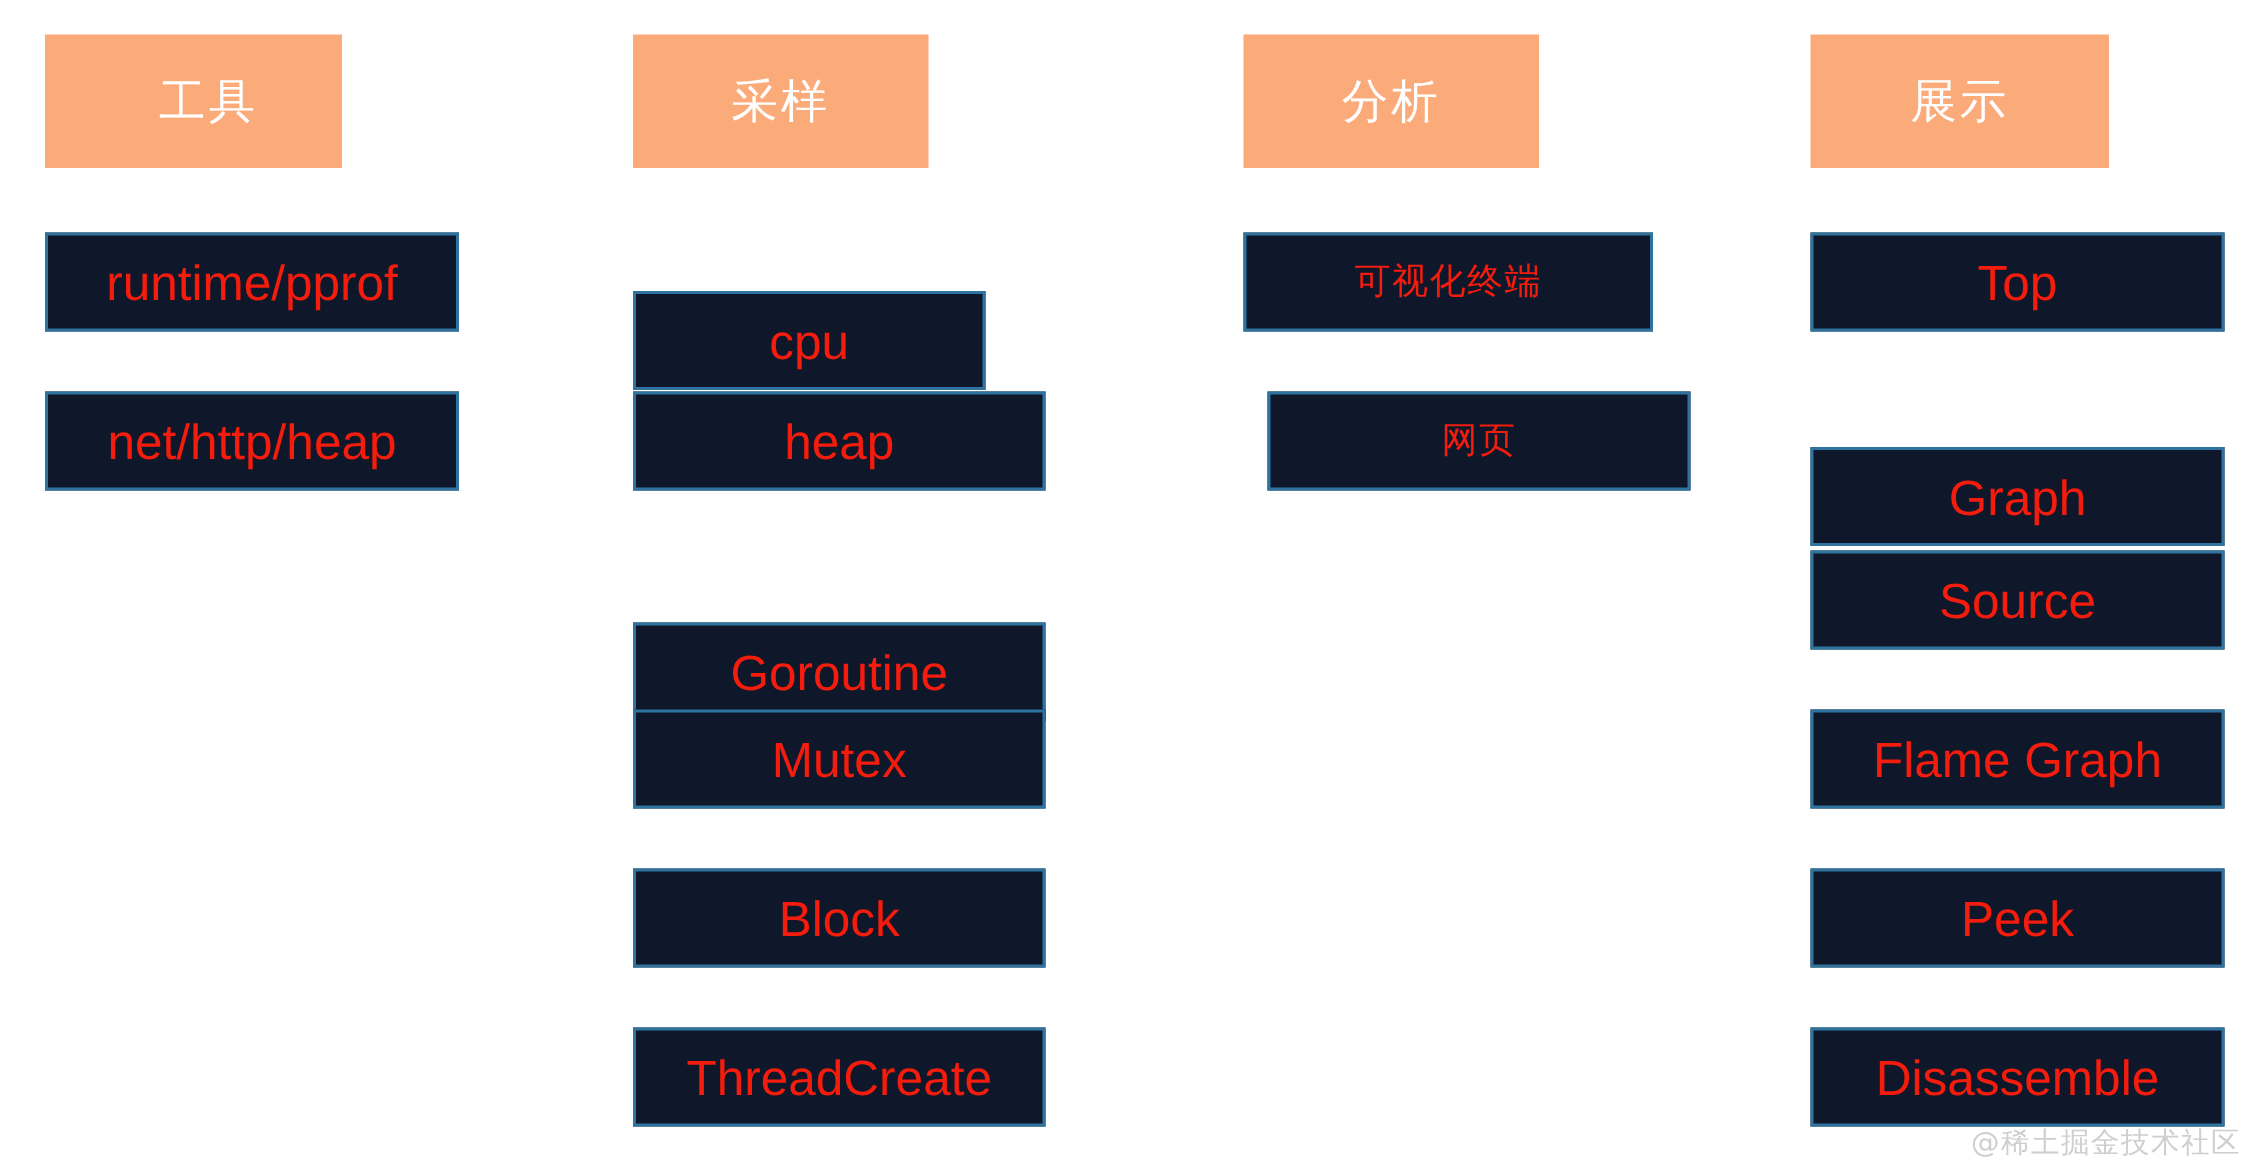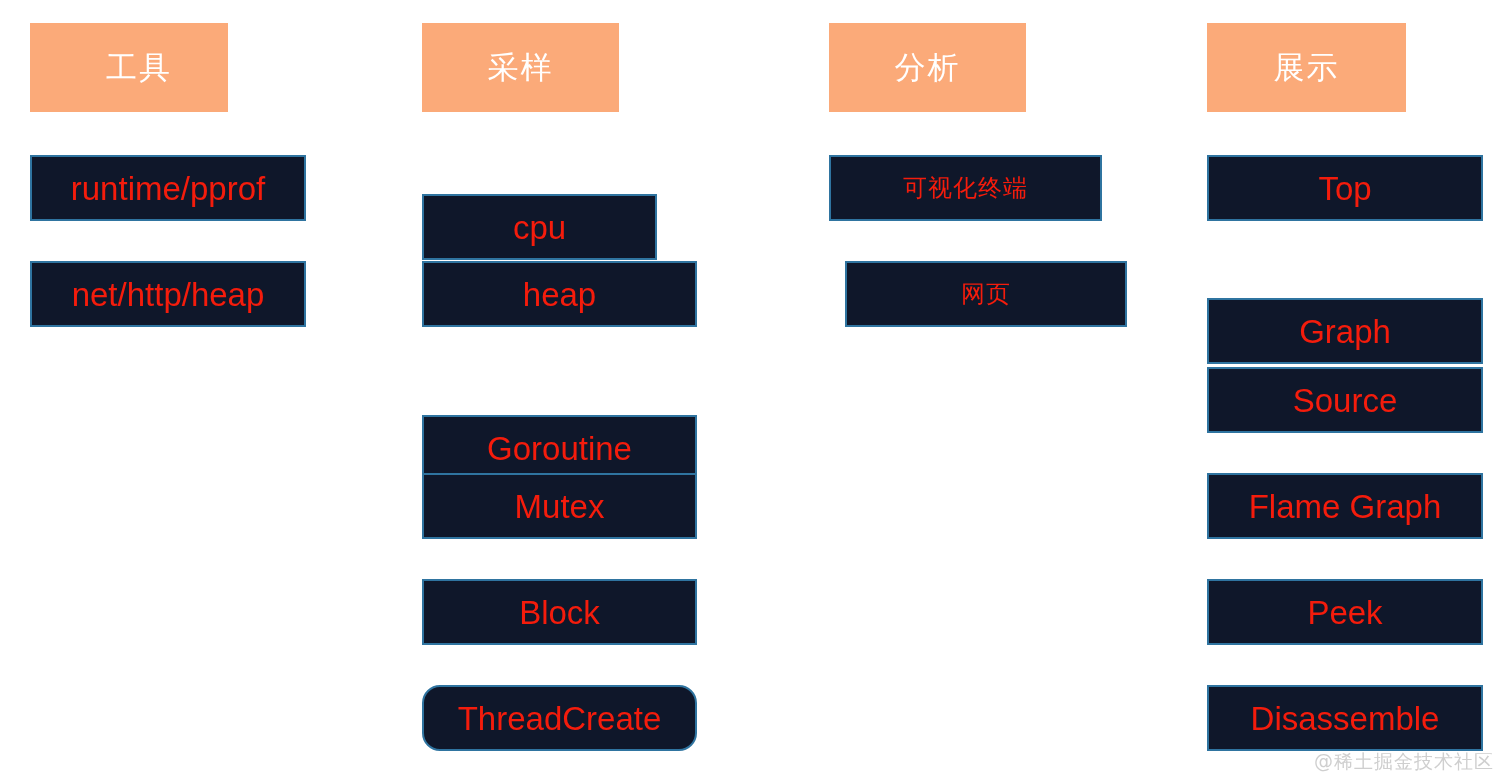--- a/index.html
+++ b/index.html
@@ -89,21 +89,21 @@
     <div class="node-box" style="left:0px; width:235px; top:155px;margin-top:39px;">cpu</div>
 
     <div class="node-box" style="left:0px; width:275px; top:261px;text-align:center;">heap</div>
 
     <div class="node-box" style="left:0px; width:275px; top:367px;margin-top:48px;">Goroutine</div>
 
     <div class="node-box" style="left:0px; width:275px; top:473px;">Mutex</div>
 
     <div class="node-box" style="left:0px; width:275px; top:579px;">Block</div>
 
-    <div class="node-box" style="left:0px; width:275px; top:685px;border-radius:18px;">ThreadCreate</div>
+    <div class="node-box" style="left:0px; width:275px; top:685px;">ThreadCreate</div>
   </div>
 
   <div class="column" style="left:829px;">
     <div class="col-header" style="left:0px; width:197px;">分析</div>
 
     <div class="node-box cjk" style="left:0px; width:273px; top:155px;">可视化终端</div>
 
     <div class="node-box cjk" style="left:16px; width:282px; top:261px;">网页</div>
   </div>
 

